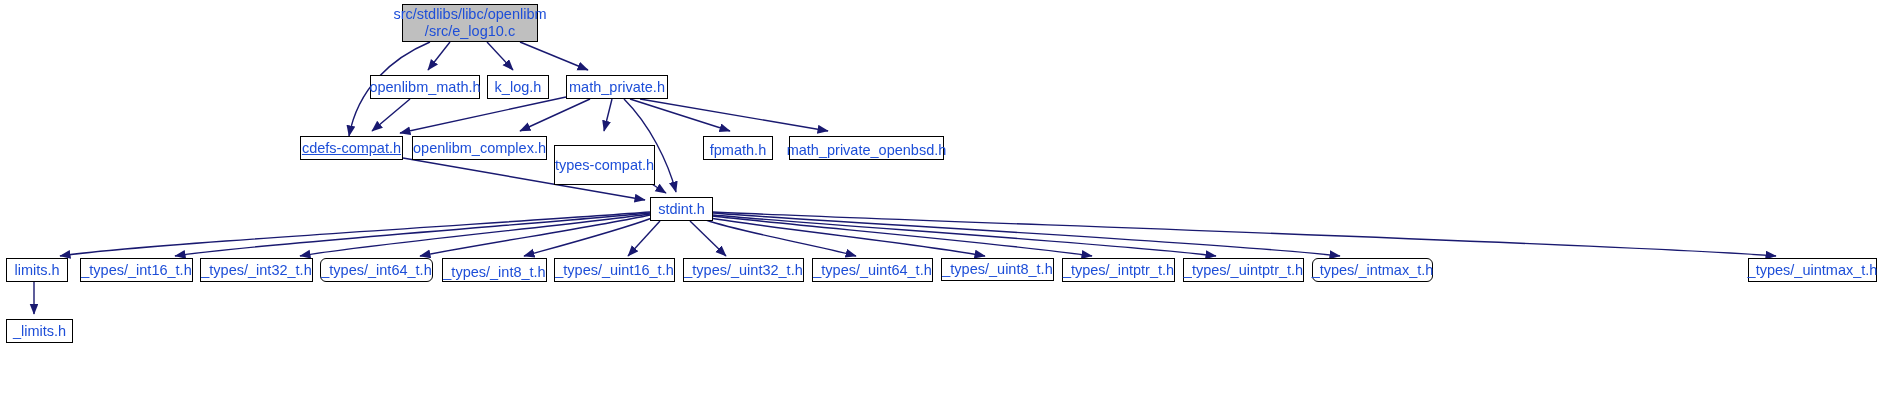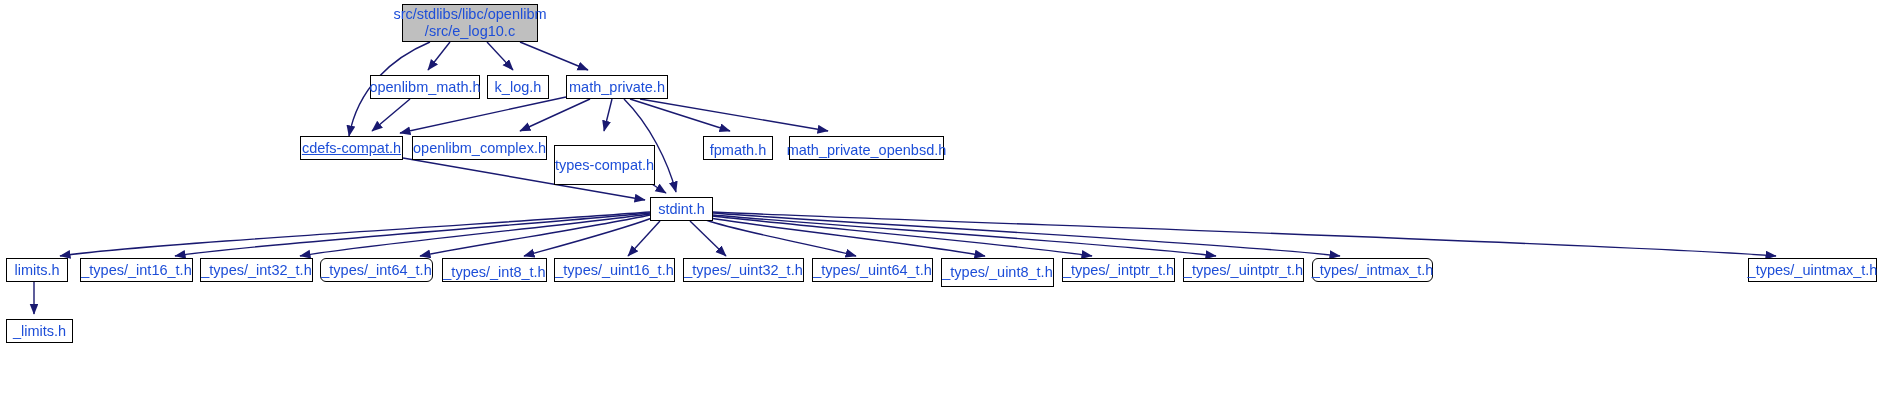--- a/index.html
+++ b/index.html
@@ -101,21 +101,21 @@
       <div class="node" style="left: 789px; top: 136px; width: 155px; height: 24px; align-items: flex-end;"><span>math_private_openbsd.h</span></div>
       <div class="node" style="left: 650px; top: 197px; width: 63px; height: 24px;"><span>stdint.h</span></div>
       <div class="node" style="left: 6px; top: 258px; width: 62px; height: 24px;"><span>limits.h</span></div>
       <div class="node" style="left: 80px; top: 258px; width: 113px; height: 24px;"><span>_types/_int16_t.h</span></div>
       <div class="node" style="left: 200px; top: 258px; width: 113px; height: 24px;"><span>_types/_int32_t.h</span></div>
       <div class="node" style="left: 320px; top: 258px; width: 113px; height: 24px; border-radius: 6px;"><span>_types/_int64_t.h</span></div>
       <div class="node" style="left: 442px; top: 258px; width: 105px; height: 24px; align-items: flex-end;"><span>_types/_int8_t.h</span></div>
       <div class="node" style="left: 554px; top: 258px; width: 121px; height: 24px;"><span>_types/_uint16_t.h</span></div>
       <div class="node" style="left: 683px; top: 258px; width: 121px; height: 24px;"><span>_types/_uint32_t.h</span></div>
       <div class="node" style="left: 812px; top: 258px; width: 121px; height: 24px;"><span>_types/_uint64_t.h</span></div>
-      <div class="node" style="left: 941px; top: 258px; width: 113px; height: 29px;"><span>_types/_uint8_t.h</span></div>
+      <div class="node" style="left: 941px; top: 258px; width: 113px; height: 23px;"><span>_types/_uint8_t.h</span></div>
       <div class="node" style="left: 1062px; top: 258px; width: 113px; height: 24px;"><span>_types/_intptr_t.h</span></div>
       <div class="node" style="left: 1183px; top: 258px; width: 121px; height: 24px;"><span>_types/_uintptr_t.h</span></div>
       <div class="node" style="left: 1312px; top: 258px; width: 121px; height: 24px; border-radius: 6px;"><span>_types/_intmax_t.h</span></div>
       <div class="node" style="left: 1748px; top: 258px; width: 129px; height: 24px;"><span>_types/_uintmax_t.h</span></div>
       <div class="node" style="left: 6px; top: 319px; width: 67px; height: 24px;"><span>_limits.h</span></div>
     </div>
 
 </div>
 
 </body></html>

